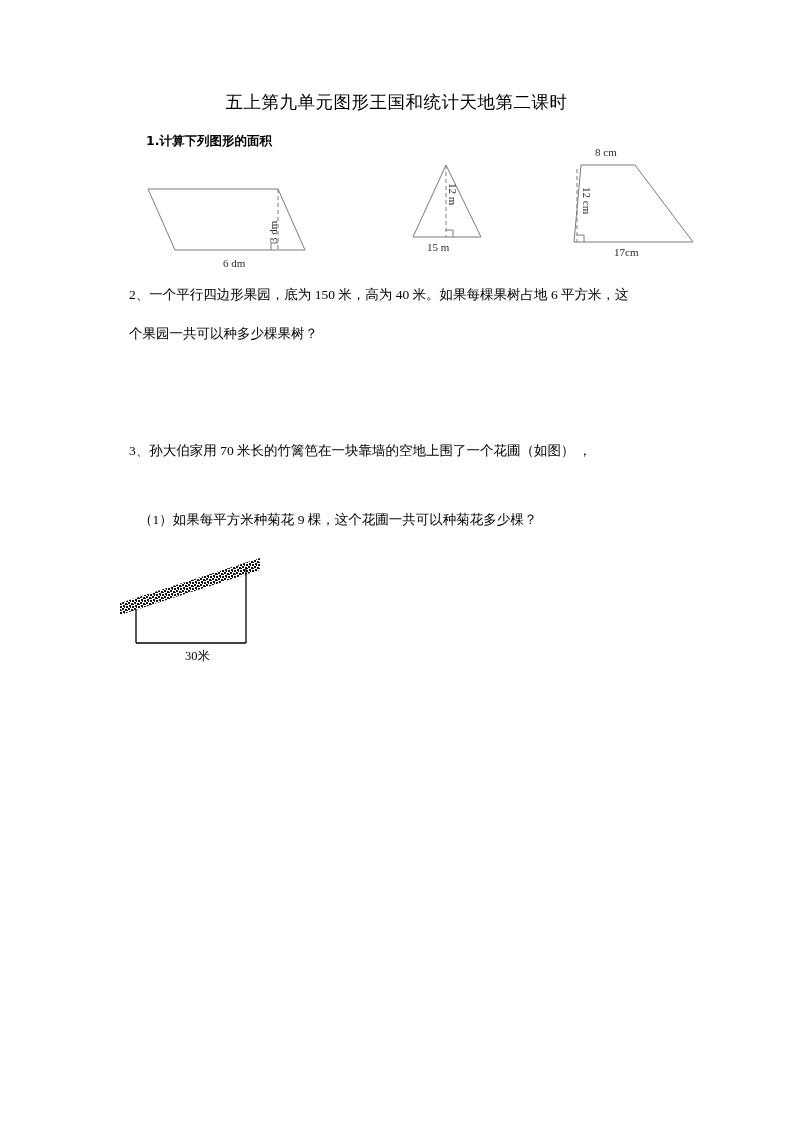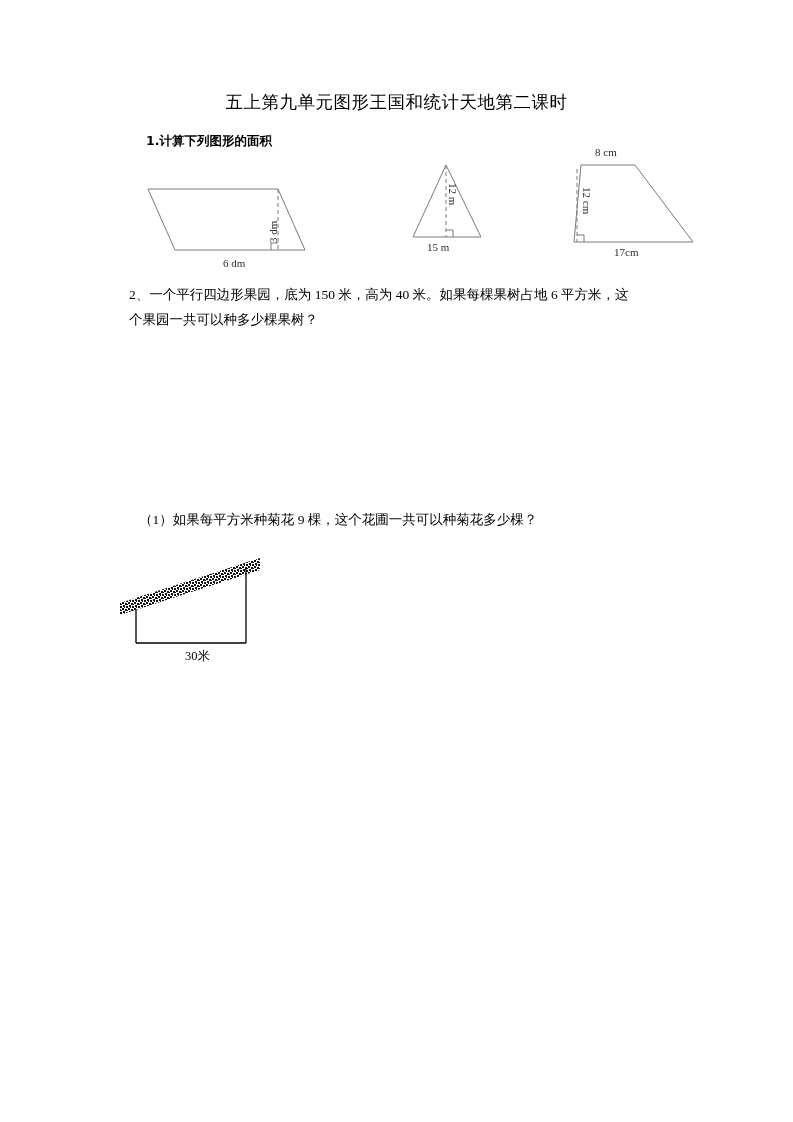--- a/index.html
+++ b/index.html
@@ -154,22 +154,23 @@
       <span class="fig-label" style="left:35px; top:-1px;">8 cm</span>
 
       <span class="fig-label vert-cw" style="left:33px; top:40px;">12 cm</span>
 
       <span class="fig-label" style="left:54px; top:99px;">17cm</span>
     </div>
 
   </div>
 
   <div class="para" style="left:112px; top:284px;">2、一个平行四边形果园，底为 150 米，高为 40 米。如果每棵果树占地 6 平方米，这</div>
-  <div class="para" style="left:112px; top:310px;font-family:Liberation Mono, monospace;">个果园一共可以种多少棵果树？</div>
+  <div class="para" style="left:112px; top:323px;">个果园一共可以种多少棵果树？</div>
 
+  <div class="para" style="left:112px; top:440px;">3、孙大伯家用 70 米长的竹篱笆在一块靠墙的空地上围了一个花圃（如图）  ，</div>
   <div class="para" style="left:122px; top:509px;">（1）如果每平方米种菊花 9 棵，这个花圃一共可以种菊花多少棵？</div>
 
   <div class="wall-fig">
     <svg width="200" height="110" viewBox="0 0 200 110">
       <defs>
         <pattern id="hatchNoise" width="6" height="6" patternUnits="userSpaceOnUse">
           <rect width="6" height="6" fill="#ffffff"></rect>
           <rect x="0" y="0" width="2" height="2" fill="#111111"></rect>
           <rect x="3" y="1" width="2" height="2" fill="#111111"></rect>
           <rect x="1" y="3" width="2" height="2" fill="#111111"></rect>

